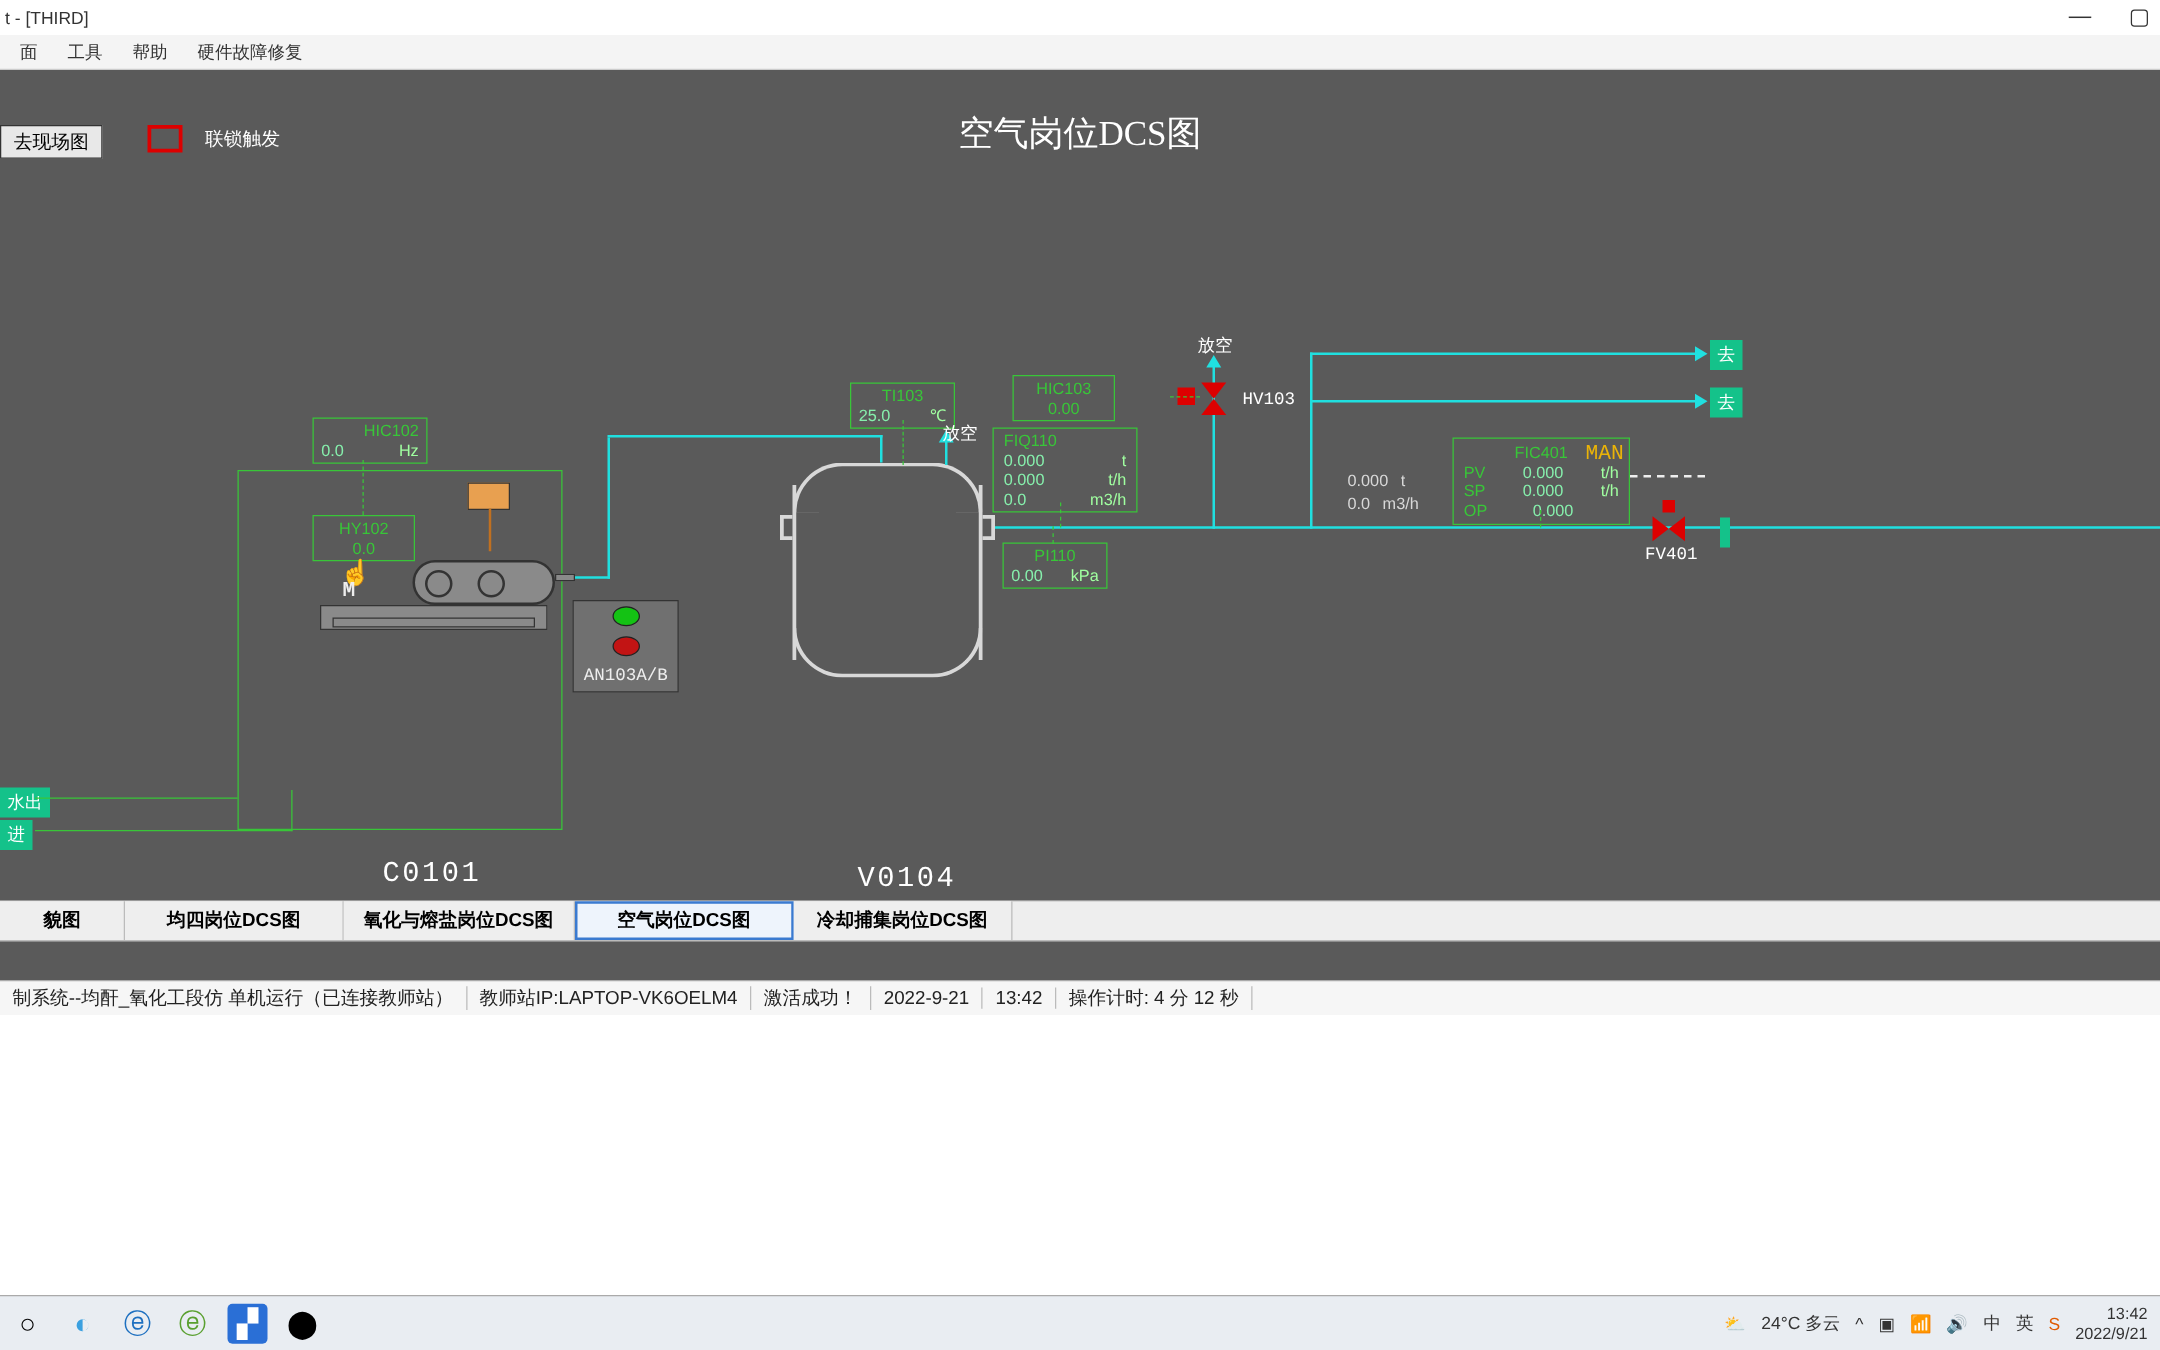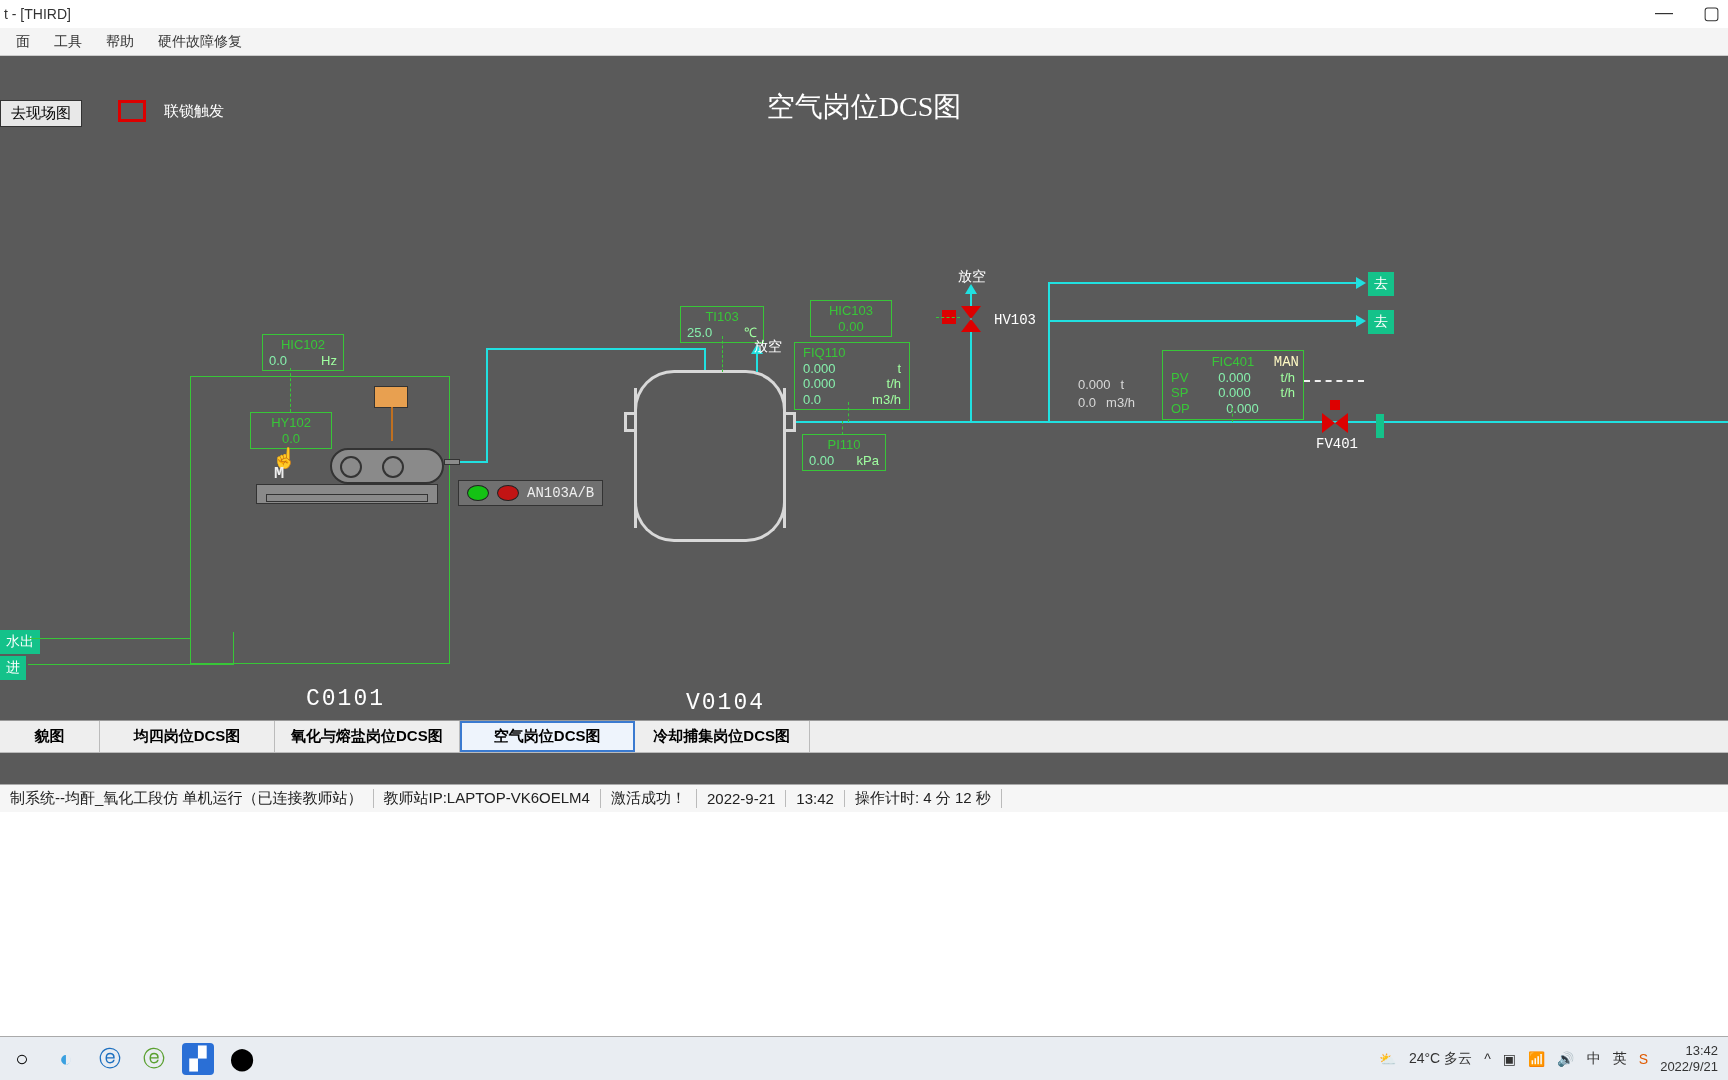--- a/index.html
+++ b/index.html
@@ -52,21 +52,21 @@
   .tab.empty { background: #f6f6f6; }
   .logo { position: absolute; right: 16px; font-size: 24px; color: #333; font-family: "KaiTi","STKaiti",serif; letter-spacing: 8px; }
   .statusbar { position: absolute; left:0; width: 100%; height: 28px; background: #f6f6f6; border-top: 1px solid #aaa; display: flex; align-items: center; font-size: 15px; color: #222; }
   .statusbar span { padding: 0 10px; border-right: 1px solid #bbb; }
   .taskbar { position: absolute; bottom:0; left:0; width:100%; height:44px; background: #e9edf2; border-top: 1px solid #aaa; display: flex; align-items: center; }
   .taskbar .icon { width: 44px; height: 44px; display: flex; align-items: center; justify-content: center; font-size: 22px; }
   .taskbar .right { margin-left: auto; display: flex; align-items: center; gap: 12px; padding-right: 10px; font-size: 14px; color: #333; }
   .clock { display: flex; flex-direction: column; align-items: flex-end; font-size: 13px; line-height: 1.2; }
   .relay { position:absolute; width:34px; height:22px; background:#e8a050; border:1px solid #333; }
   .relay::after { content:""; position:absolute; left:50%; top:100%; width:2px; height:34px; background:#c07020; }
-  .fic-man { position:absolute; font-family:"Courier New",monospace; font-size:14px; color:#fef9c3; }
+  .fic-man { position:absolute; font-family:"Courier New",monospace; font-size:17px; color:#eab308; }
   .fic-side { position:absolute; font-family:"Courier New",monospace; font-size:13px; color:#d8d8d8; text-align:right; line-height:1.35; }
   .m-icon { position:absolute; font-family:"Courier New",monospace; font-size:17px; color:#eee; font-weight:bold; }
   .nozzle { position:absolute; width:10px; height:20px; border:3px solid #d8d8d8; border-right:none; }
   .nozzle.right { border-left:none; border-right:3px solid #d8d8d8; }
 </style>
 </head>
 <body>
 
 <div class="titlebar">
   <span>t - [THIRD]</span>
@@ -92,21 +92,21 @@
 
   <div class="end-tag" style="left:0; top:574px;">水出</div>
   <div class="end-tag" style="left:0; top:600px;">进</div>
 
   <div class="green-rect" style="left:190px; top:320px; width:260px; height:288px;"></div>
 
   <div class="green-line" style="left:28px; top:582px; width:162px; height:1px;"></div>
   <div class="green-line" style="left:28px; top:608px; width:206px; height:1px;"></div>
   <div class="green-line" style="left:233px; top:576px; width:1px; height:33px;"></div>
 
-  <div class="tag-box" style="left:262px; top:278px; width:82px;">
+  <div class="tag-box" style="left:250px; top:278px; width:92px;text-align:right;">
     <div>HIC102</div>
     <div class="row">
         <span class="val">0.0</span>
         <span class="unit">Hz</span>
       </div>
   </div>
   <div class="dashed-green-v" style="left:290px; top:312px; height:44px;"></div>
 
   <div class="tag-box" style="left:250px; top:356px; width:82px;">
     <div>HY102</div>
@@ -118,21 +118,21 @@
   <div class="relay" style="left:374px; top:330px;"></div>
 
   <div class="pump-base" style="left:256px; top:428px; width:182px; height:20px;"></div>
   <div class="pump-base" style="left:266px; top:438px; width:162px; height:8px;"></div>
   <div class="pump-body" style="left:330px; top:392px; width:114px; height:36px;">
     <span class="pump-circle"></span>
     <span class="pump-circle"></span>
   </div>
   <div style="position:absolute; left:444px; top:403px; width:16px; height:6px; background:#8a8a8a; border:1px solid #333;"></div>
 
-  <div class="pump-label-box" style="left:458px; top:424px;">
+  <div class="pump-label-box" style="left:458px; top:424px;flex-direction:column;">
     <div class="led green"></div>
     <div class="led red"></div>
     <span style="font-family:'Courier New',monospace; font-size:14px; color:#eee;">AN103A/B</span>
   </div>
 
   <div class="cyan-line" style="left:460px; top:405px; width:28px; height:2px;"></div>
   <div class="cyan-line" style="left:486px; top:294px; width:2px; height:113px;"></div>
   <div class="cyan-line" style="left:486px; top:292px; width:220px; height:2px;"></div>
   <div class="cyan-line" style="left:704px; top:292px; width:2px; height:22px;"></div>
 

